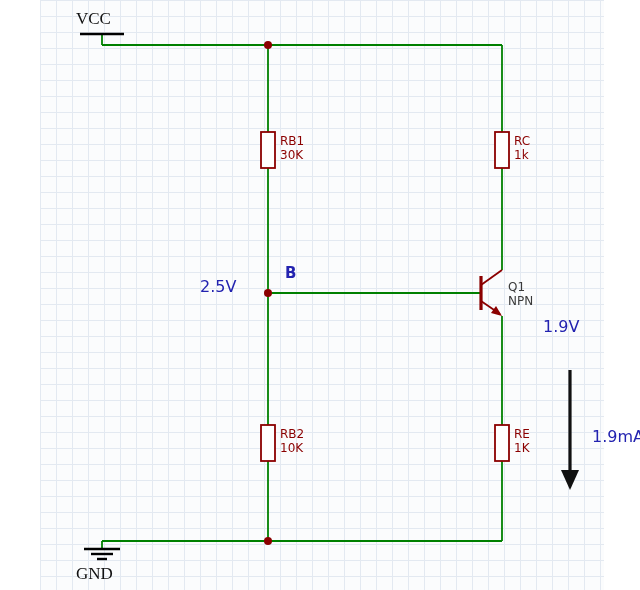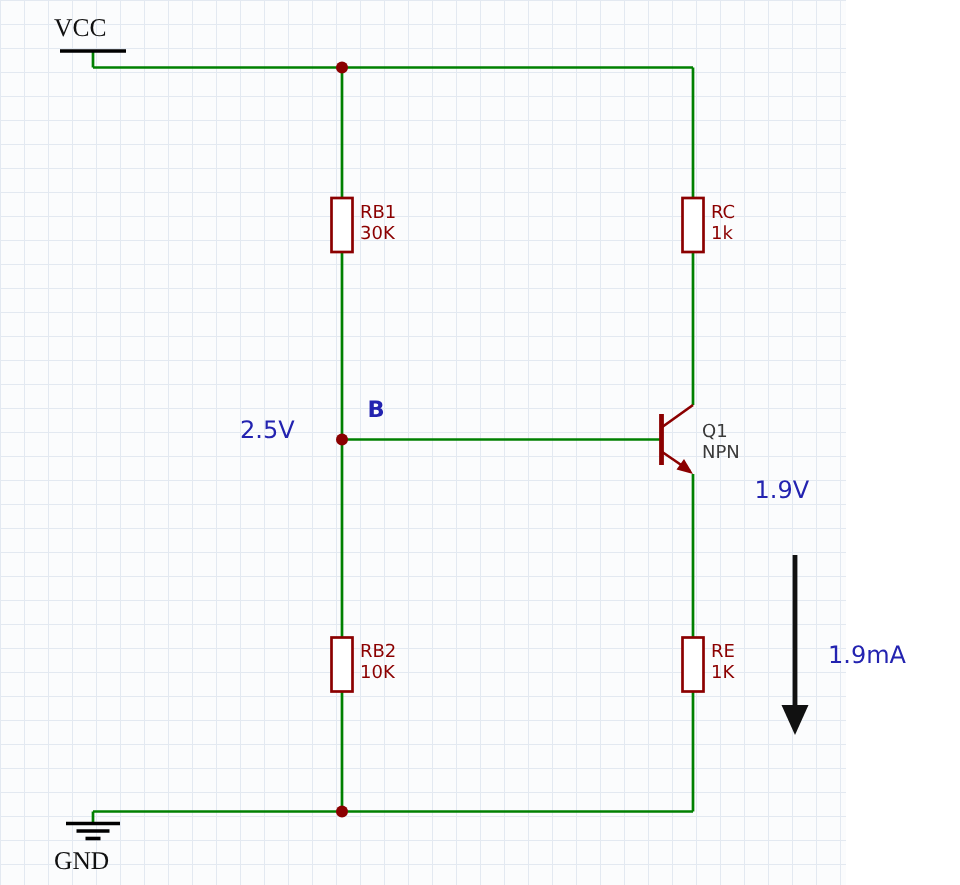--- a/index.html
+++ b/index.html
@@ -7,20 +7,21 @@
     width:640px;height:590px;overflow:hidden;
     font-family:"DejaVu Sans","Liberation Sans",sans-serif;
   }
   .canvas{
     position:relative;width:564px;height:590px;
     background-color:#fbfcfd;
     background-image:
       linear-gradient(#e3e9f1 1px, transparent 1px),
       linear-gradient(90deg, #e3e9f1 1px, transparent 1px);
     background-size:16px 16px;
+    margin-left:40px;
   }
   svg{position:absolute;left:0;top:0;}
   .wire{stroke:#008000;stroke-width:1.8;fill:none;}
   .comp-stroke{stroke:#8b0000;stroke-width:1.8;fill:none;}
   .comp-fill{fill:#8b0000;}
   .resistor-body{fill:#ffffff;stroke:#8b0000;stroke-width:1.8;}
   .black-line{stroke:#000000;stroke-width:2.4;fill:none;}
   .arrow-line{stroke:#111111;stroke-width:3.2;fill:none;}
   .arrow-head{fill:#111111;}
   text{user-select:none;}

